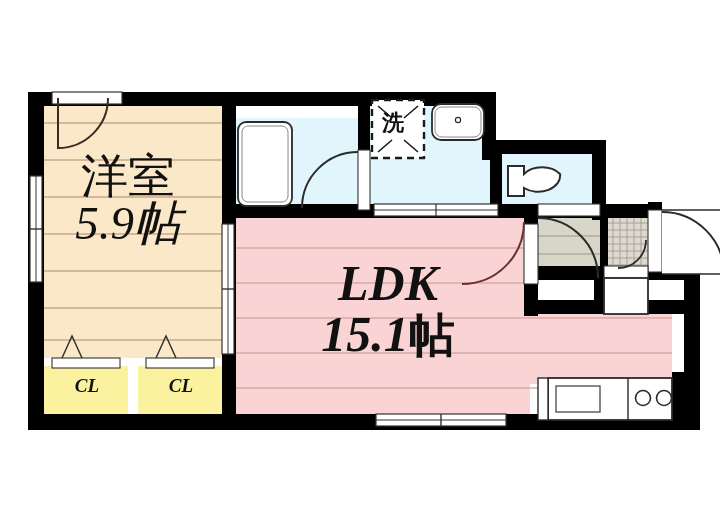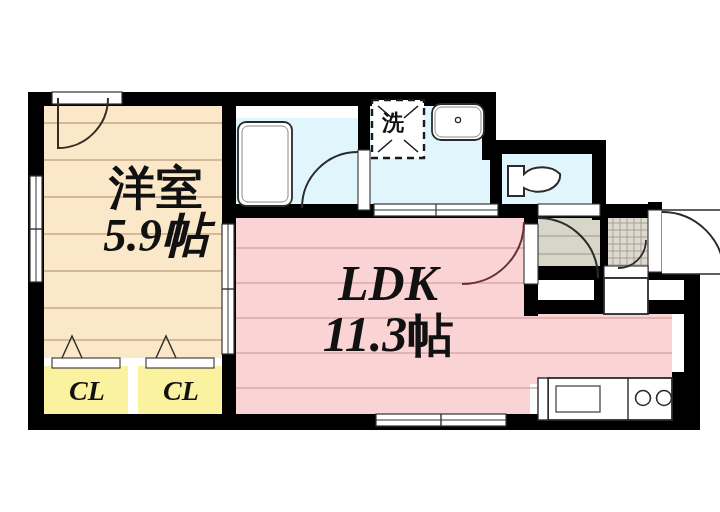--- a/index.html
+++ b/index.html
@@ -34,27 +34,26 @@
     font-style: italic;
     font-weight: 700;
     color: #111111;
     text-align: center;
     white-space: nowrap;
     line-height: 1.02;
     pointer-events: none;
   }
   .label-washitsu {
     left: 38px;
-    top: 164px;
+    top: 152px;
     width: 180px;
     font-size: 47px;
     font-style: normal;
     font-family: "DejaVu Sans", sans-serif;
-    font-weight: 700;
-    margin-left: 28px;
+    font-weight: 400;
   }
   .label-washitsu .line-2 {
     font-family: "Liberation Serif", serif;
     font-style: italic;
     font-size: 47px;
   }
   .label-ldk {
     left: 288px;
     top: 258px;
     width: 200px;
@@ -66,21 +65,21 @@
   .label-ldk .jp {
     font-family: "DejaVu Sans", sans-serif;
     font-style: normal;
     font-weight: 700;
     font-size: 46px;
   }
   .label-cl {
     font-family: "Liberation Serif", serif;
     font-style: italic;
     font-weight: 700;
-    font-size: 28px;
+    font-size: 19px;
     color: #111111;
     position: absolute;
     text-align: center;
     pointer-events: none;
   }
   .label-cl-1 { left: 46px; top: 375px; width: 82px; }
   .label-cl-2 { left: 140px; top: 375px; width: 82px; }
   .label-sen {
     position: absolute;
     left: 370px;
@@ -298,21 +297,21 @@
   </svg>
 
   <div class="room-label label-washitsu">
     <div class="line-1">洋室</div>
     <div class="line-2">5.9帖</div>
   </div>
 
   <div class="room-label label-ldk">
     <div class="line-1">LDK</div>
     <div class="line-2">
-      <span>11.3</span><span class="jp">帖</span>
+      <span>15.1</span><span class="jp">帖</span>
     </div>
   </div>
 
   <div class="label-cl label-cl-1">CL</div>
   <div class="label-cl label-cl-2">CL</div>
 
   <div class="label-sen">洗</div>
 
 </div>
 

